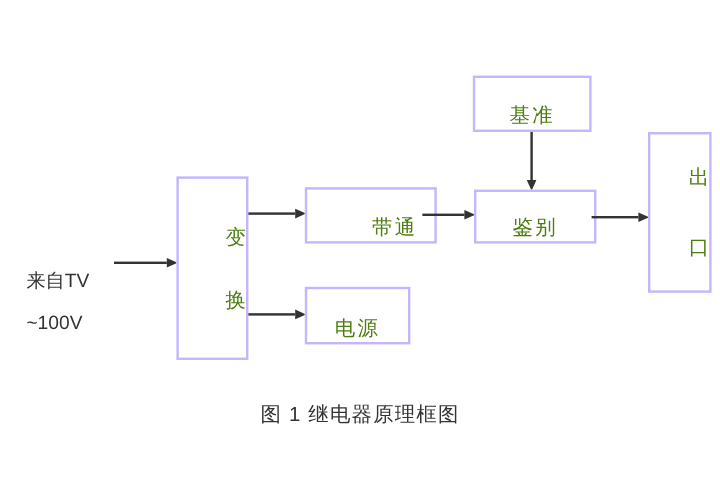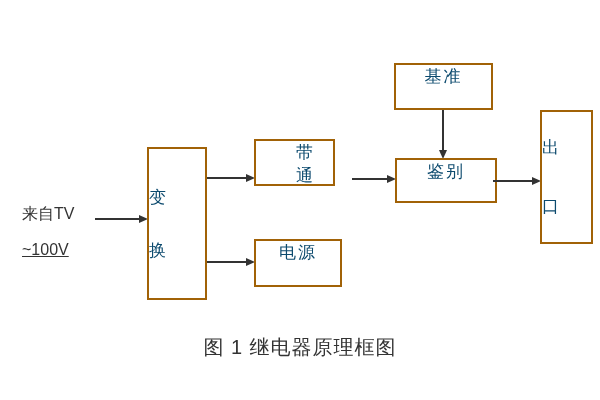--- a/index.html
+++ b/index.html
@@ -12,52 +12,53 @@
     position: relative;
     width: 600px;
     height: 400px;
     background: #ffffff;
     overflow: hidden;
     color: #333333;
   }
   .block {
     position: absolute;
     box-sizing: border-box;
-    border: 2px solid #a16207;
+    border: 2px solid #c4b5fd;
     background: #ffffff;
     display: flex;
-    align-items: flex-start;
+    align-items: flex-end;
     justify-content: center;
     font-size: 17px;
     letter-spacing: 2px;
-    color: #0c4a6e;
+    color: #4d7c0f;
   }
   .block.vertical {
     flex-direction: column;
     letter-spacing: 0;
   }
   .block.vertical .vchar { line-height: 1; }
 
   .block-transform  { left: 147px; top: 147px; width: 60px;  height: 153px; }
   .block-transform .vchar + .vchar { margin-top: 36px; }
-  .block-bandpass   { left: 254px; top: 139px; width: 81px;  height: 47px; padding-left: 40px; }
+  .block-bandpass   { left: 254px; top: 156px; width: 110px;  height: 47px; padding-left: 40px; }
   .block-power      { left: 254px; top: 239px; width: 88px;  height: 48px; }
   .block-reference  { left: 394px; top: 63px;  width: 99px;  height: 47px; }
   .block-discrim    { left: 395px; top: 158px; width: 102px;  height: 45px; }
   .block-outlet     { left: 540px; top: 110px; width: 53px;  height: 134px; }
   .block-outlet .vchar + .vchar { margin-top: 42px; }
 
   .src-label {
     position: absolute;
     font-size: 16px;
     color: #333333;
     white-space: nowrap;
+    margin-top: 20px;
   }
   .src-line1 { left: 22px; top: 204px; }
-  .src-line2 { left: 22px; top: 241px; text-decoration: underline; }
+  .src-line2 { left: 22px; top: 241px; }
 
   .arrow-h {
     position: absolute;
     height: 2px;
     background: #333333;
   }
   .arrow-h .head {
     position: absolute;
     right: -9px;
     top: -3px;
@@ -87,21 +88,21 @@
   .arrow-b-discrim  { left: 352px; top: 178px; width: 35px; }
   .arrow-ref-discrim{ left: 442px; top: 110px; height: 40px; }
   .arrow-d-outlet   { left: 493px; top: 180px; width: 39px; }
 
   .caption {
     position: absolute;
     left: 0;
     top: 334px;
     width: 600px;
     text-align: center;
-    font-size: 20px;
+    font-size: 17px;
     letter-spacing: 1px;
     color: #333333;
   }
 </style>
 </head>
 <body>
 
 <div class="stage">
 
   <div class="src-label src-line1">来自TV</div>

